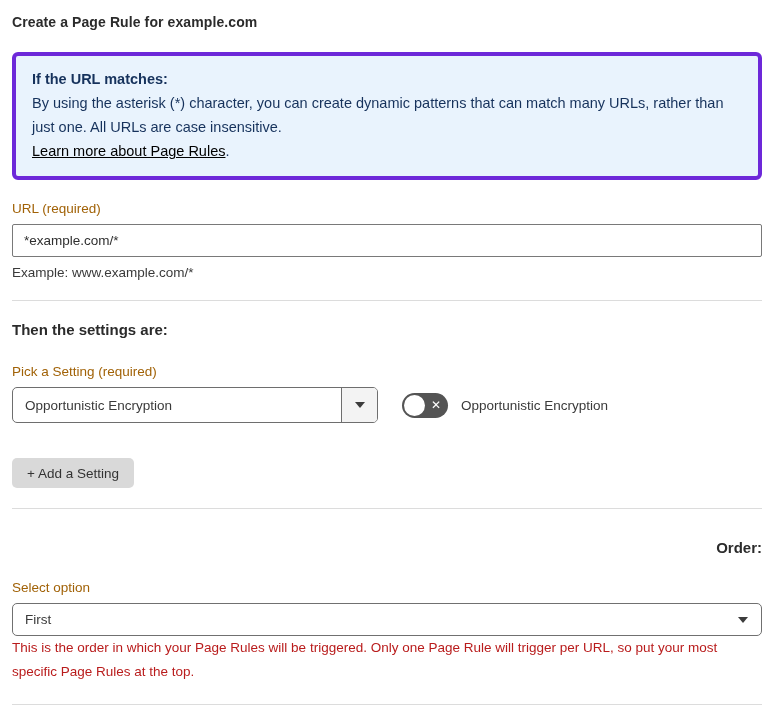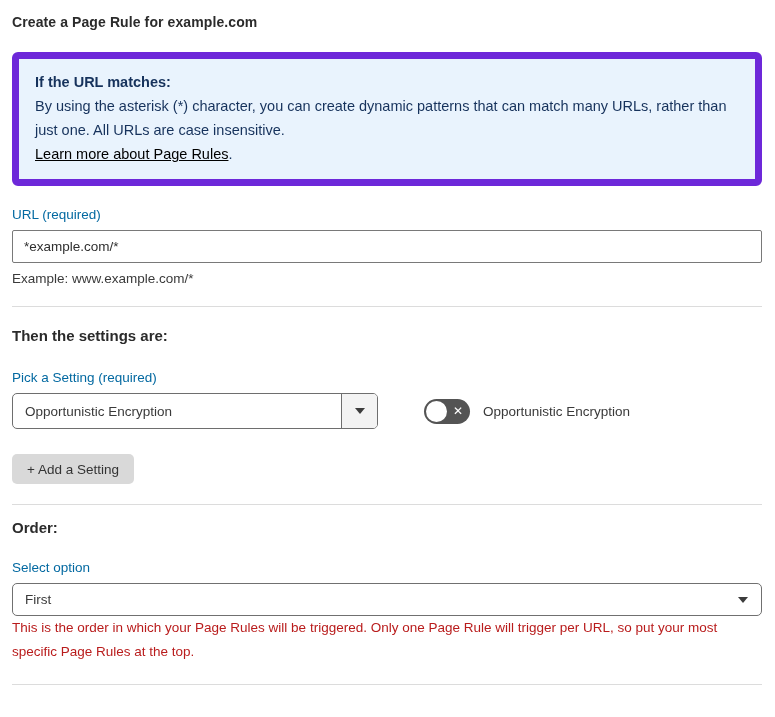--- a/index.html
+++ b/index.html
@@ -15,39 +15,39 @@
   .page-title {
     font-size: 14px;
     font-weight: 700;
     color: #2b2b2b;
     letter-spacing: .1px;
     margin-bottom: 22px;
   }
 
   .info-box {
     background: #e9f3fd;
-    border: 7px solid #6d28d9;
+    border: 4px solid #6d28d9;
     border-radius: 6px;
     padding: 11px 16px 13px 16px;
     font-size: 14.5px;
     line-height: 24px;
     color: #16325c;
     margin-bottom: 21px;
   }
   .info-box .info-heading { font-weight: 700; }
   .info-box a.info-link {
     color: #000000;
     text-decoration: underline;
     cursor: pointer;
   }
   .info-box .info-suffix { color: #16325c; }
 
   .field-label {
     font-size: 13.5px;
-    color: #0369a1;
+    color: #a16207;
     margin-bottom: 8px;
   }
 
   .text-input {
     width: 100%;
     height: 33px;
     border: 1px solid #797979;
     border-radius: 2px;
     padding: 0 11px;
     font-size: 13.5px;
@@ -68,29 +68,28 @@
     border-top: 1px solid #dcdcdc;
     margin: 20px 0 0 0;
   }
 
   .section-heading {
     font-size: 15px;
     font-weight: 700;
     color: #2b2b2b;
     margin-top: 20px;
   }
-  .section-heading.order { margin-top: 14px; }
+  .section-heading.order { margin-top: 30px; text-align: right; }
 
   .pick-label { margin-top: 26px; }
 
   .settings-row {
     display: flex;
     align-items: center;
     margin-top: 0;
-    gap: 22px;
   }
 
   .fake-select {
     display: flex;
     align-items: stretch;
     border: 1px solid #6e6e6e;
     border-radius: 5px;
     background: #ffffff;
     cursor: pointer;
     overflow: hidden;
@@ -164,21 +163,21 @@
     font-family: inherit;
     font-size: 13.5px;
     cursor: pointer;
     height: 31px;
     padding: 0 15px;
   }
   .btn-gray {
     background: #d9d9d9;
     color: #333333;
   }
-  .btn-add { margin-top: 25px; height: 30px; }
+  .btn-add { margin-top: 35px; height: 30px; }
 
   .order-select { width: 100%; height: 33px; margin-top: 8px; border-color: #707070; }
   .order-select .select-plain-arrow {
     display: flex;
     align-items: center;
     padding-right: 13px;
   }
   .order-select .arrow-down {
     border-left-width: 5px;
     border-right-width: 5px;

